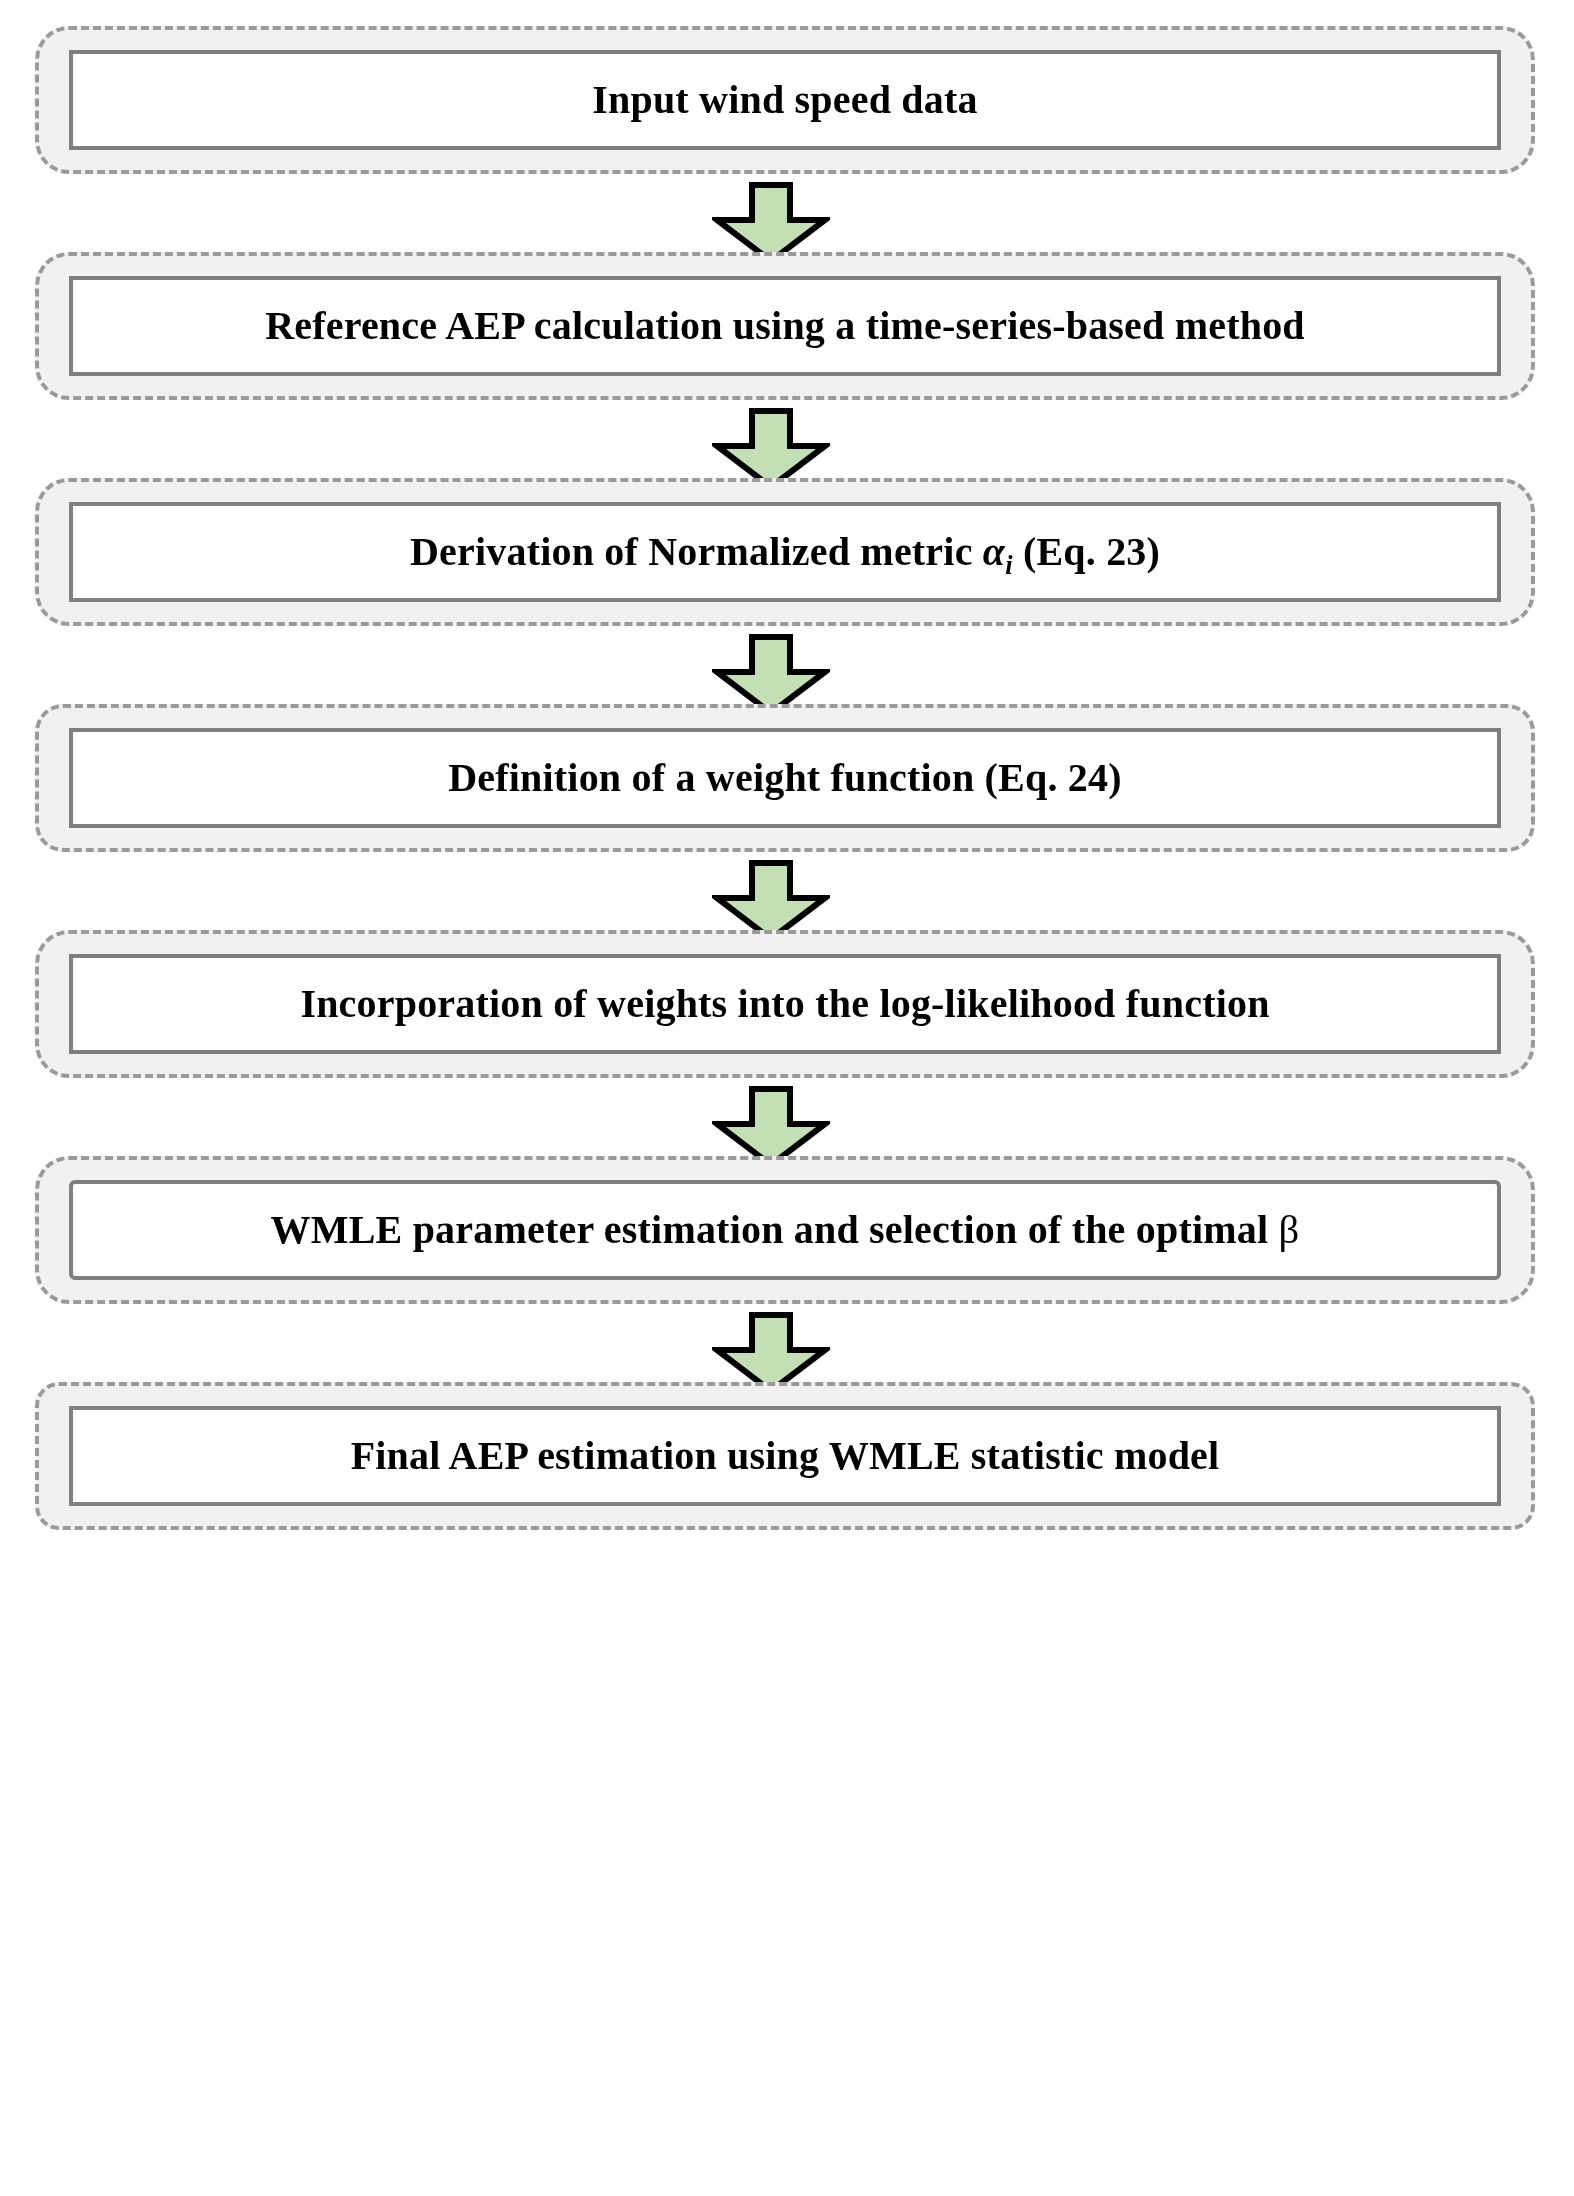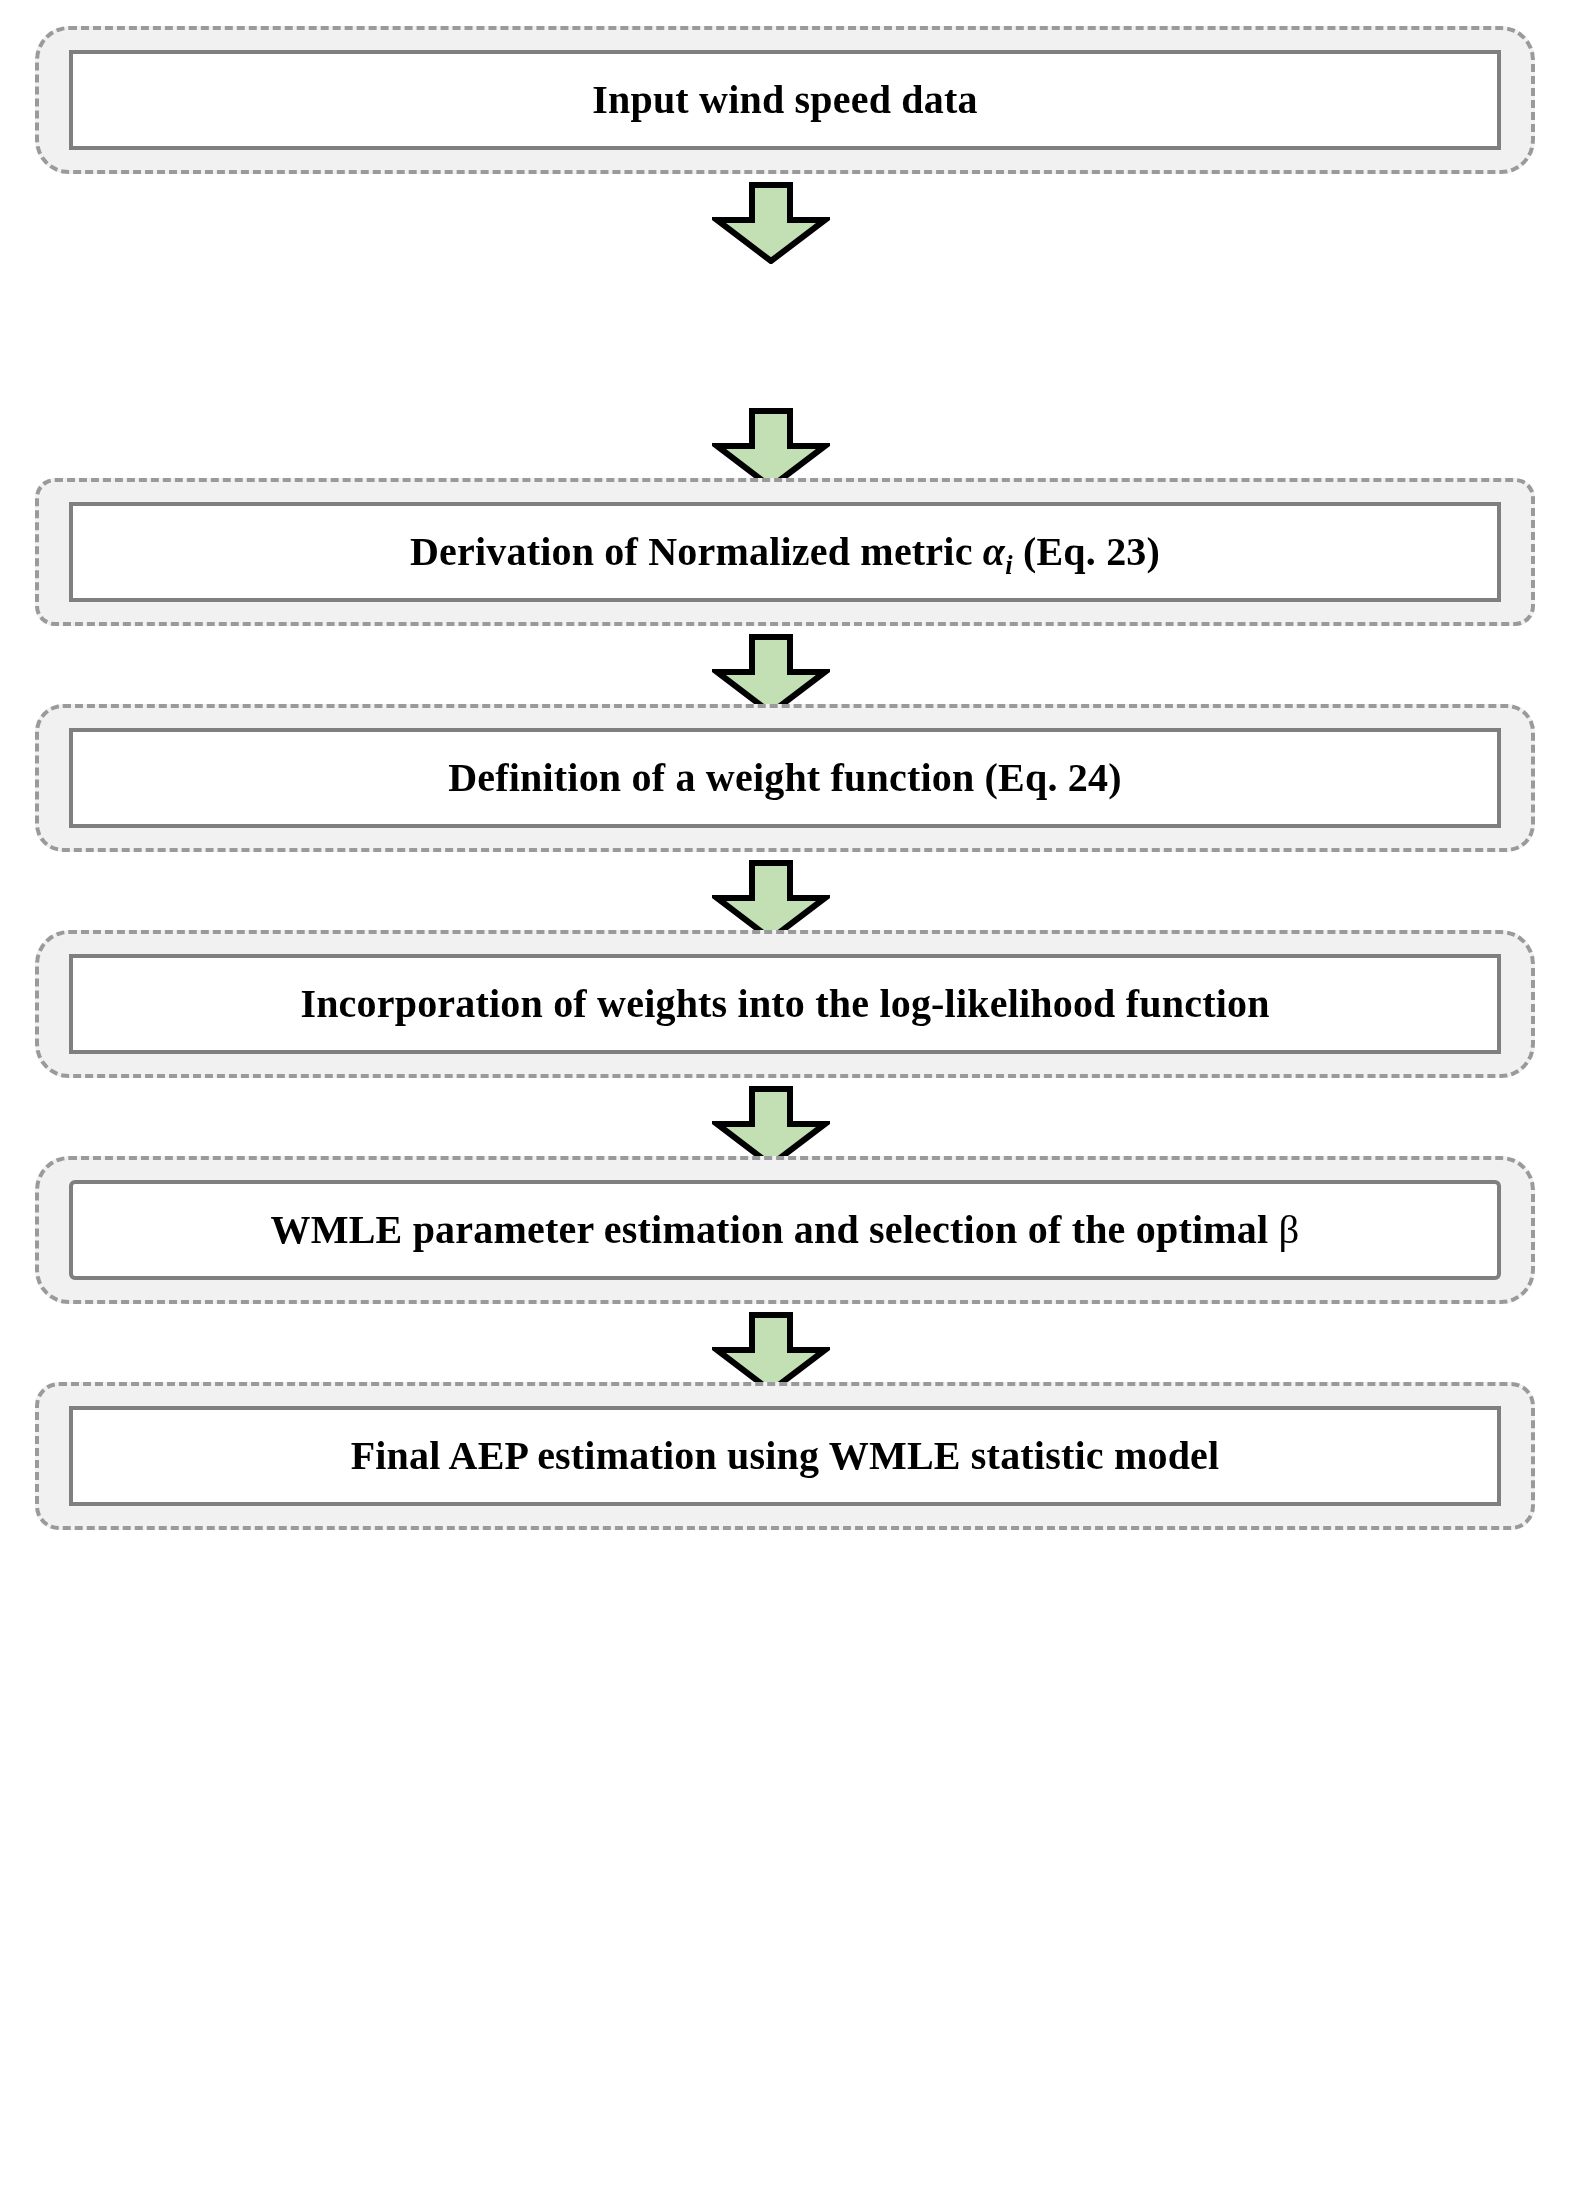--- a/index.html
+++ b/index.html
@@ -74,21 +74,21 @@
     font-size: 1.02em;
   }
 
   
   .step.s1 { top: 26px;   height: 148px; }
   .step.s1 .step-inner { height: 100px; }
 
   .step.s2 { top: 252px;  height: 148px; }
   .step.s2 .step-inner { height: 100px; }
 
-  .step.s3 { top: 478px;  height: 148px; border-radius: 20px; }
+  .step.s3 { top: 478px;  height: 148px; }
   .step.s3 .step-inner { height: 100px; }
 
   .step.s4 { top: 704px;  height: 148px; border-radius: 28px; }
   .step.s4 .step-inner { height: 100px; }
 
   .step.s5 { top: 930px;  height: 148px; }
   .step.s5 .step-inner { height: 100px; }
 
   .step.s6 { top: 1156px; height: 148px; }
   .step.s6 .step-inner { height: 100px; border-radius: 6px; }
@@ -122,20 +122,25 @@
       <div class="step-label">Input wind speed data</div>
     </div>
   </div>
 
   <div class="arrow a1">
     <svg viewBox="0 0 118 82" xmlns="http://www.w3.org/2000/svg">
       <polygon points="40,3 78,3 78,38 113,38 59,79 5,38 40,38" fill="#C3DFB4" stroke="#000000" stroke-width="6" stroke-linejoin="miter"></polygon>
     </svg>
   </div>
 
+  <div class="step s2">
+    <div class="step-inner">
+      <div class="step-label">Reference AEP calculation using a time-series-based method</div>
+    </div>
+  </div>
 
   <div class="arrow a2">
     <svg viewBox="0 0 118 82" xmlns="http://www.w3.org/2000/svg">
       <polygon points="40,3 78,3 78,38 113,38 59,79 5,38 40,38" fill="#C3DFB4" stroke="#000000" stroke-width="6" stroke-linejoin="miter"></polygon>
     </svg>
   </div>
 
   <div class="step s3">
     <div class="step-inner">
       <div class="step-label">Derivation of Normalized metric <span class="var">α</span><span class="sub">i</span> (Eq. 23)</div>

